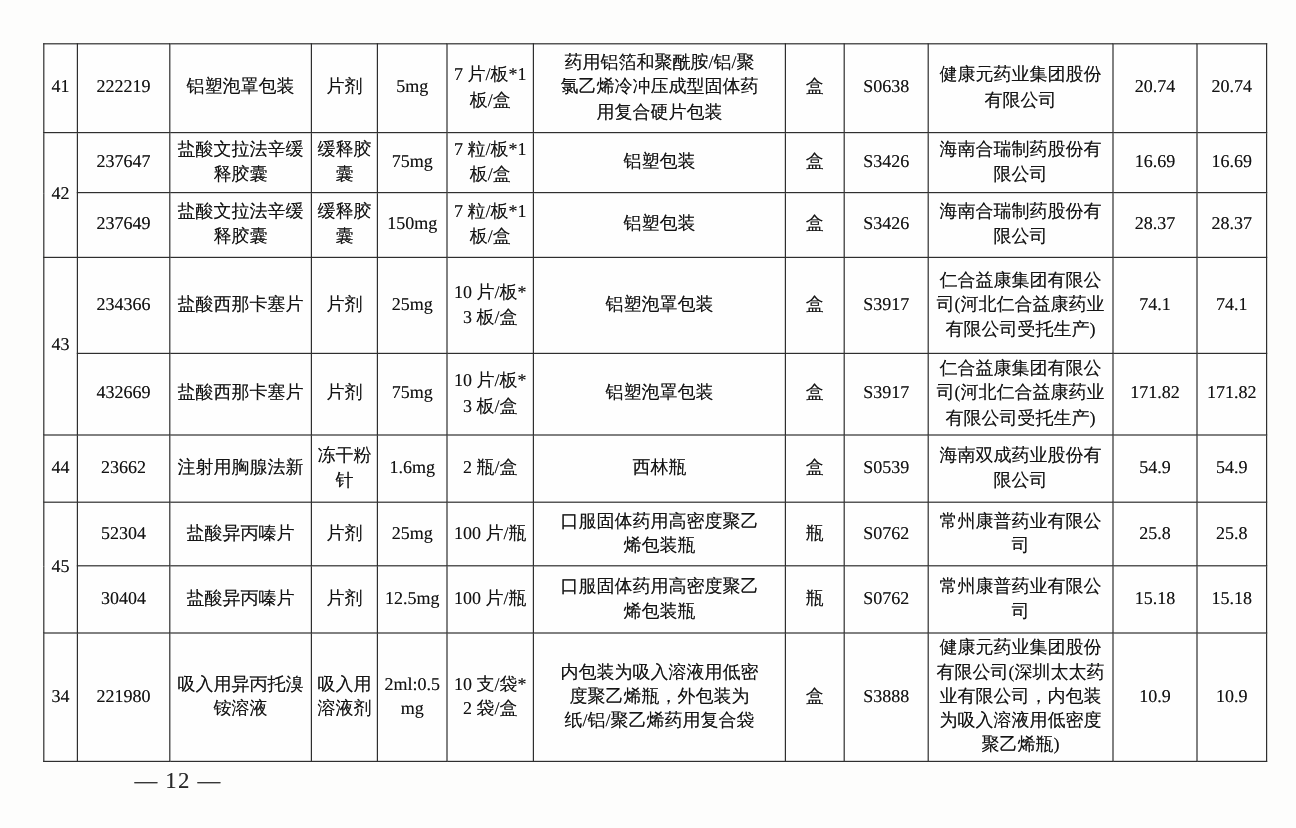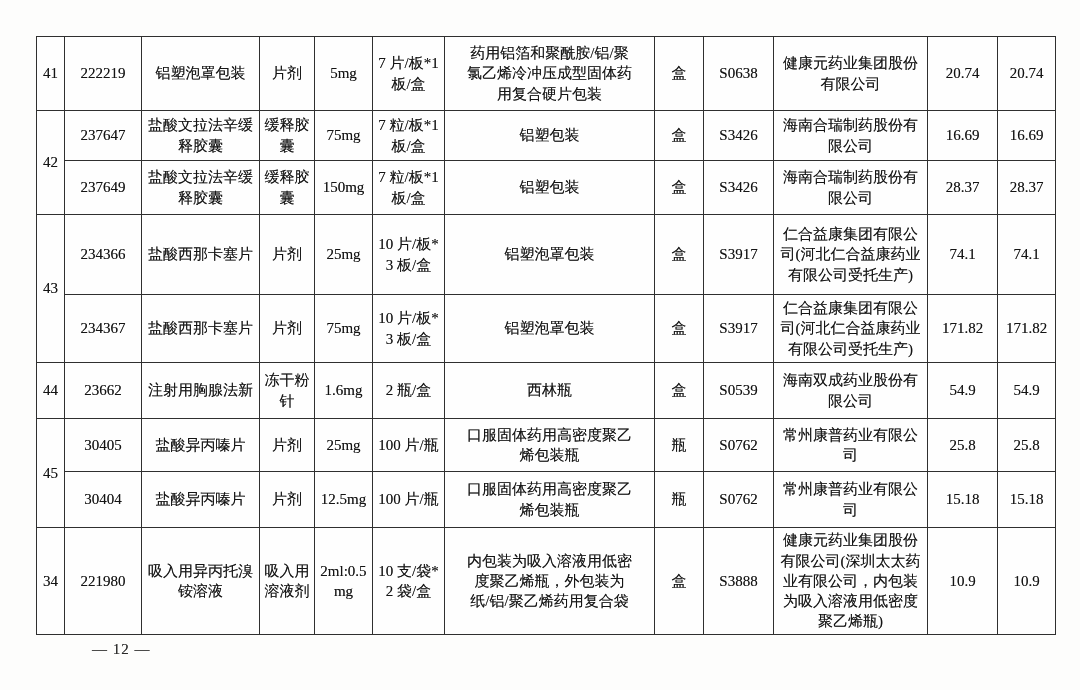--- a/index.html
+++ b/index.html
@@ -36,22 +36,22 @@
   tr.r1{height:50px;}
   tr.r2{height:54px;}
   tr.r3{height:80px;}
   tr.r4{height:68px;}
   tr.r5{height:56px;}
   tr.r6{height:53px;}
   tr.r7{height:56px;}
   tr.r8{height:107px;}
   .page-footer{
     position:absolute;
-    left:92px;top:641px;
-    font-size:15px;
+    left:112px;top:641px;
+    font-size:19px;
     color:#2a2a2a;
     letter-spacing:1px;
     text-shadow:0 0 0.4px rgba(20,20,20,.5);
   }
 </style>
 </head>
 <body>
 
 <div class="scan-page">
 
@@ -125,21 +125,21 @@
         <td class="c-pack">10 片/板*3 板/盒</td>
         <td class="c-material">铝塑泡罩包装</td>
         <td class="c-unit">盒</td>
         <td class="c-scode">S3917</td>
         <td class="c-mfr">仁合益康集团有限公司(河北仁合益康药业有限公司受托生产)</td>
         <td class="c-p1">74.1</td>
         <td class="c-p2">74.1</td>
       </tr>
 
       <tr class="r4">
-        <td class="c-code">234367</td>
+        <td class="c-code">432669</td>
         <td class="c-name">盐酸西那卡塞片</td>
         <td class="c-form">片剂</td>
         <td class="c-spec">75mg</td>
         <td class="c-pack">10 片/板*3 板/盒</td>
         <td class="c-material">铝塑泡罩包装</td>
         <td class="c-unit">盒</td>
         <td class="c-scode">S3917</td>
         <td class="c-mfr">仁合益康集团有限公司(河北仁合益康药业有限公司受托生产)</td>
         <td class="c-p1">171.82</td>
         <td class="c-p2">171.82</td>
@@ -155,21 +155,21 @@
         <td class="c-material">西林瓶</td>
         <td class="c-unit">盒</td>
         <td class="c-scode">S0539</td>
         <td class="c-mfr">海南双成药业股份有限公司</td>
         <td class="c-p1">54.9</td>
         <td class="c-p2">54.9</td>
       </tr>
 
       <tr class="r6">
         <td class="c-no" rowspan="2">45</td>
-        <td class="c-code">30405</td>
+        <td class="c-code">52304</td>
         <td class="c-name">盐酸异丙嗪片</td>
         <td class="c-form">片剂</td>
         <td class="c-spec">25mg</td>
         <td class="c-pack">100 片/瓶</td>
         <td class="c-material">口服固体药用高密度聚乙烯包装瓶</td>
         <td class="c-unit">瓶</td>
         <td class="c-scode">S0762</td>
         <td class="c-mfr">常州康普药业有限公司</td>
         <td class="c-p1">25.8</td>
         <td class="c-p2">25.8</td>

